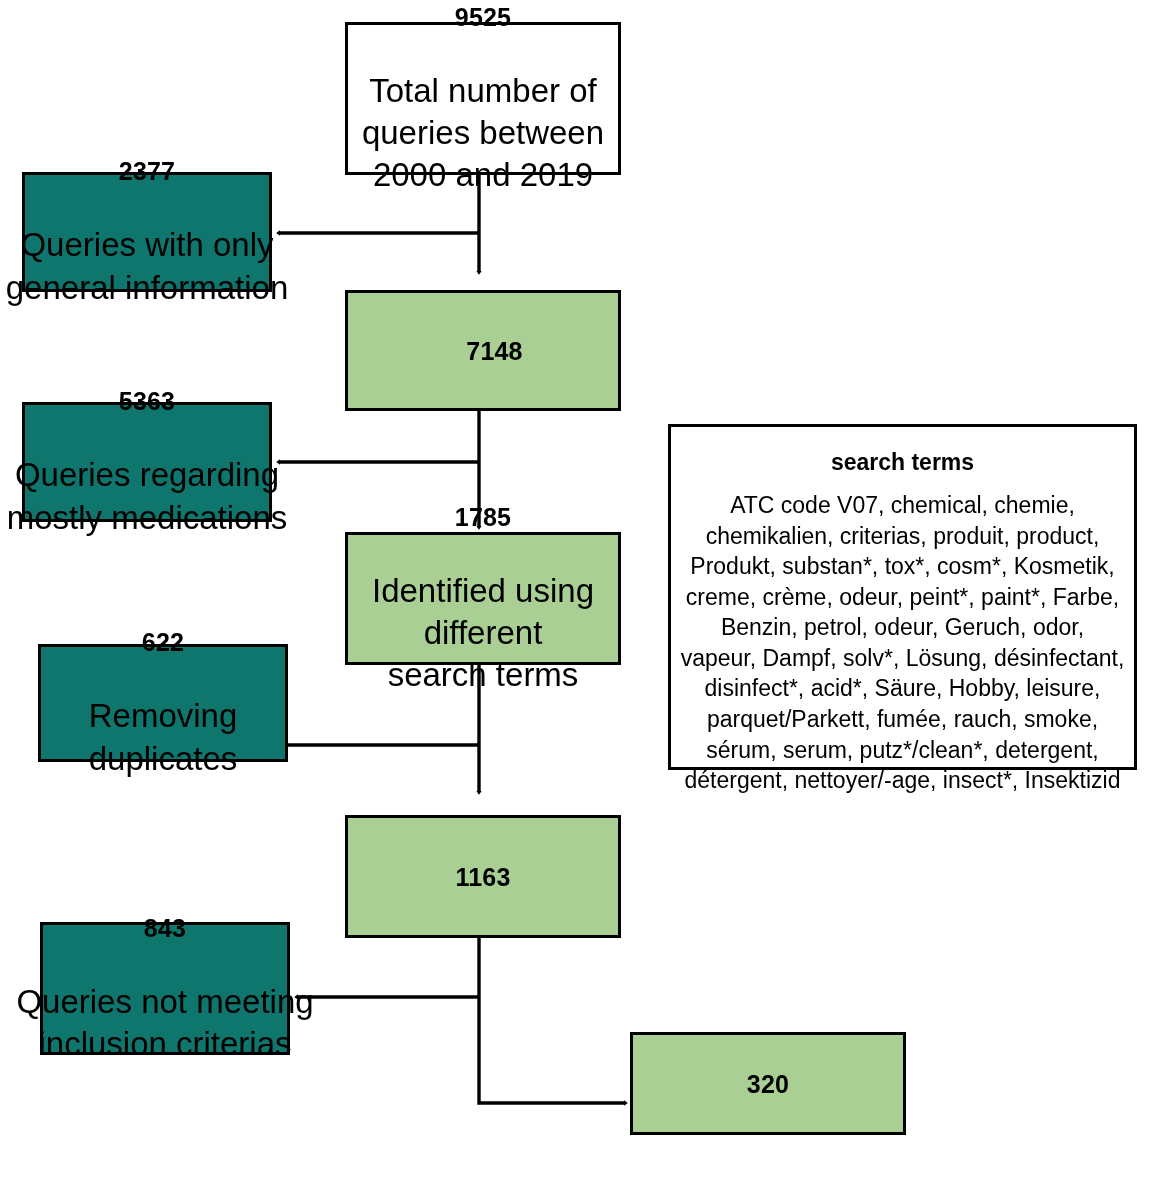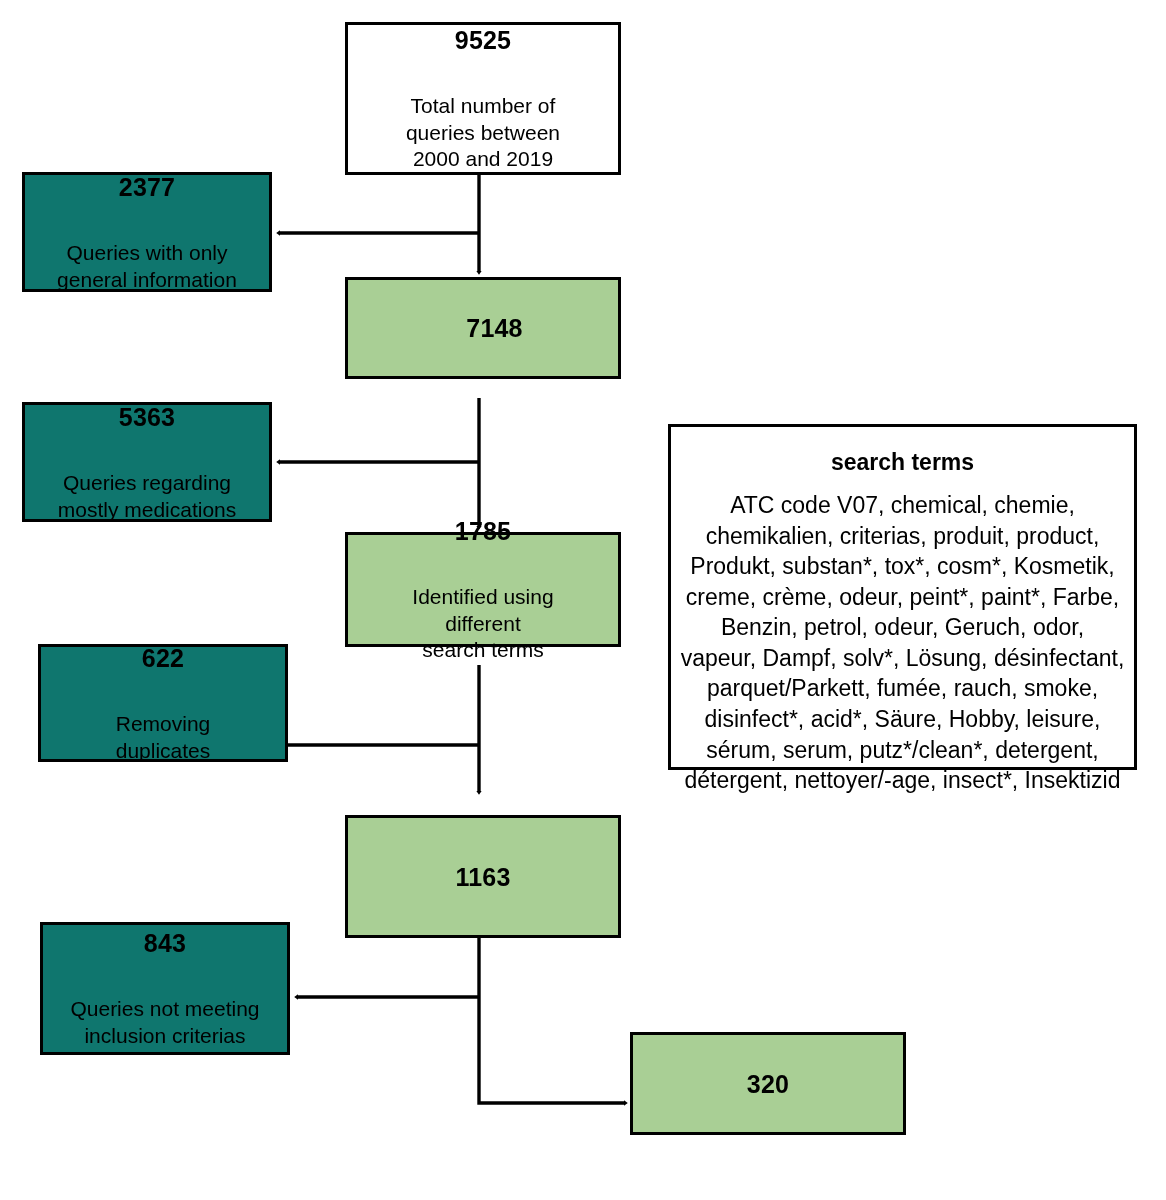--- a/index.html
+++ b/index.html
@@ -25,21 +25,21 @@
     text-align:center;
     line-height:1.28;
     gap:28px;
   }
   .box .num{
     font-weight:bold;
     font-size:25px;
     letter-spacing:0.2px;
   }
   .box .desc{
-    font-size:21px;
+    font-size:33px;
     font-weight:normal;
     margin-top:9px;
     padding:0 6px;
   }
   .box-white{background:#ffffff;}
   .box-green{background:#a9cf95;}
   .box-red{background:#0f766e;}
 
   .box-num-only .num{margin:0;}
 
@@ -103,25 +103,25 @@
 
   <div class="box box-white" id="node-total" style="left:345px;top:22px;width:276px;height:153px;">
     <div class="num">9525</div>
     <div class="desc">
       <span class="st-line">Total number of</span>
       <span class="st-line">queries between</span>
       <span class="st-line">2000 and 2019</span>
     </div>
   </div>
 
-  <div class="box box-green box-num-only" id="node-step1" style="left:345px;top:277px;width:276px;height:102px;padding-left:23px;">
+  <div class="box box-green box-num-only" id="node-step1" style="left:345px;top:290px;width:276px;height:121px;padding-left:23px;">
     <div class="num">7148</div>
   </div>
 
-  <div class="box box-green" id="node-step2" style="left:345px;top:532px;width:276px;height:115px;">
+  <div class="box box-green" id="node-step2" style="left:345px;top:532px;width:276px;height:133px;">
     <div class="num">1785</div>
     <div class="desc">
       <span class="st-line">Identified using</span>
       <span class="st-line">different</span>
       <span class="st-line">search terms</span>
     </div>
   </div>
 
   <div class="box box-green box-num-only" id="node-step3" style="left:345px;top:797px;width:276px;height:123px;margin-top:18px;">
     <div class="num">1163</div>
@@ -165,20 +165,20 @@
 
   <div id="search-terms-box" style="left:668px;top:424px;width:469px;height:346px;">
     <div class="st-title">search terms</div>
     <div class="st-body">
       <span class="st-line">ATC code V07, chemical, chemie,</span>
       <span class="st-line">chemikalien, criterias, produit, product,</span>
       <span class="st-line">Produkt, substan*, tox*, cosm*, Kosmetik,</span>
       <span class="st-line">creme, crème, odeur, peint*, paint*, Farbe,</span>
       <span class="st-line">Benzin, petrol, odeur, Geruch, odor,</span>
       <span class="st-line">vapeur, Dampf, solv*, Lösung, désinfectant,</span>
+      <span class="st-line">disinfect*, acid*, Säure, Hobby, leisure,</span>
       <span class="st-line">parquet/Parkett, fumée, rauch, smoke,</span>
-      <span class="st-line">disinfect*, acid*, Säure, Hobby, leisure,</span>
       <span class="st-line">sérum, serum, putz*/clean*, detergent,</span>
       <span class="st-line">détergent, nettoyer/-age, insect*, Insektizid</span>
     </div>
   </div>
 
 </div>
 
 </body></html>

